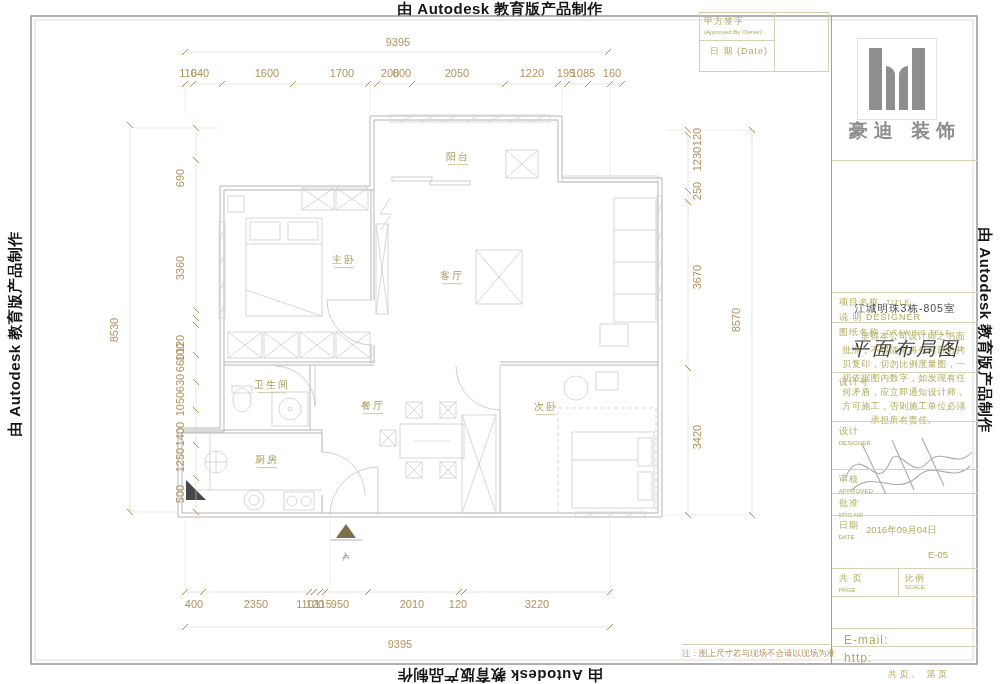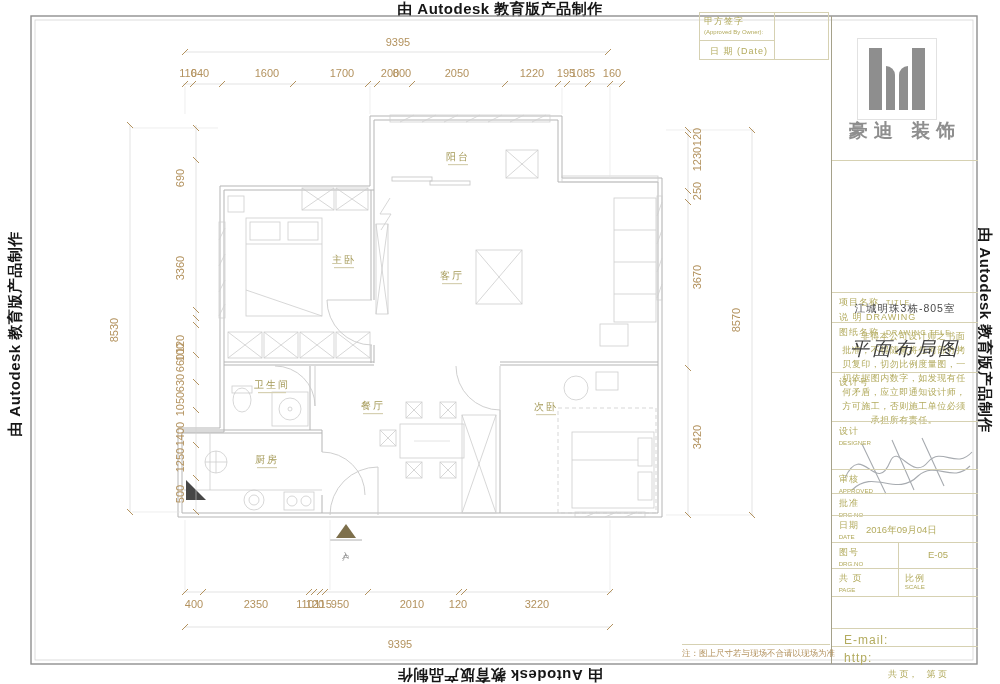--- a/index.html
+++ b/index.html
@@ -8,21 +8,21 @@
   .wm{position:absolute;font-size:15px;font-weight:600;color:#161616;white-space:nowrap;letter-spacing:.5px;}
   .wm-top{left:0;right:0;top:0;text-align:center;}
   .wm-bottom{left:0;right:0;bottom:0;text-align:center;transform:rotate(180deg);}
   .wm-left{left:6px;top:334px;transform:rotate(-90deg) translateX(-50%);transform-origin:0 0;}
   .wm-right{left:994px;top:330px;transform:rotate(90deg) translateX(-50%);transform-origin:0 0;}
   svg{display:block;}
   svg text{font-family:"Liberation Sans",sans-serif;}
   .dimtxt{fill:#b3925e;font-size:11px;}
   .roomtxt{fill:#a59a58;font-size:10px;letter-spacing:2px;}
   
-  .sign-table{position:absolute;left:699px;top:12px;width:130px;height:48px;
+  .sign-table{position:absolute;left:699px;top:12px;width:130px;height:60px;
               border:1px solid #d6d1b2;box-sizing:border-box;padding-left:17px;}
   .sign-table .vdiv{position:absolute;left:74px;top:0;bottom:0;width:1px;background:#d6d1b2;}
   .sign-row1{position:absolute;left:0;top:0;width:74px;height:28px;border-bottom:1px solid #d6d1b2;
              box-sizing:border-box;padding:2px 0 0 4px;color:#b3ab5e;}
   .sign-row1 .cn{font-size:9px;letter-spacing:1px;display:block;}
   .sign-row1 .en{font-size:6.5px;display:block;transform:scale(.92);transform-origin:left top;white-space:nowrap;}
   .sign-row2{position:absolute;left:0;top:28px;width:74px;height:20px;box-sizing:border-box;
              padding:4px 0 0 4px;color:#b3ab5e;font-size:9px;letter-spacing:1px;text-align:center;}
   
   .tb{position:absolute;left:831px;top:16px;width:146px;height:648px;box-sizing:border-box;
@@ -304,21 +304,21 @@
 
     <div class="logo-box">
       <span class="bar" style="left:11px;top:9px;width:13px;height:62px"></span>
       <span class="bar" style="left:28px;top:27px;width:9px;height:44px;border-top-right-radius:9px"></span>
       <span class="bar" style="left:41px;top:27px;width:9px;height:44px;border-top-left-radius:9px"></span>
       <span class="bar" style="left:54px;top:9px;width:13px;height:62px"></span>
     </div>
     <div class="brand">豪迪 装饰</div>
 
     <div class="tb-row" style="top:144px;height:148px">
-      <div class="explain-label">说 明 DRAWING</div>
+      <div class="explain-label">说 明 DESIGNER</div>
       <div class="explain-text">非得本公司设计师之书面批准，不得随意将任何部分拷贝复印，切勿比例度量图，一切依据图内数字，如发现有任何矛盾，应立即通知设计师，方可施工，否则施工单位必须承担所有责任。</div>
     </div>
 
     <div class="tb-row" style="top:276px;height:30px">
       <span class="tb-cn"><span>项目名称</span>&nbsp;&nbsp;<span style="font-size:7px">TITLE</span></span>
     </div>
     <div class="proj-val">江城明珠3栋-805室</div>
 
     <div class="tb-row" style="top:306px;height:50px">
       <span class="tb-cn"><span>图纸名称</span>&nbsp;&nbsp;<span style="font-size:7px">DRAWING  TELE</span></span>
@@ -339,25 +339,20 @@
     <div class="tb-row" style="top:477px;height:22px">
       <span class="tb-cn">批准</span>
       <span class="tb-en">DRG NO</span>
     </div>
     <div class="tb-row" style="top:499px;height:27px">
       <span class="tb-cn">日期</span>
       <span class="tb-en">DATE</span>
     </div>
     <div class="date-val">2016年09月04日</div>
 
-    <div class="tb-row" style="top:526px;height:26px">
-      <span class="tb-cn">图号</span>
-      <span class="tb-en">DRG.NO</span>
-      <span class="cell-div" style="left:66px;top:0;height:26px"></span>
-    </div>
     <div class="drg-val">E-05</div>
 
     <div class="tb-row" style="top:552px;height:28px">
       <span class="tb-cn">共 页</span>
       <span class="tb-en">PAGE</span>
       <span class="cell-div" style="left:66px;top:0;height:28px"></span>
       <span class="tb-cn" style="position:absolute;left:66px;top:0">比例</span>
       <span class="tb-en" style="position:absolute;left:66px;top:13px">SCALE</span>
     </div>
 

